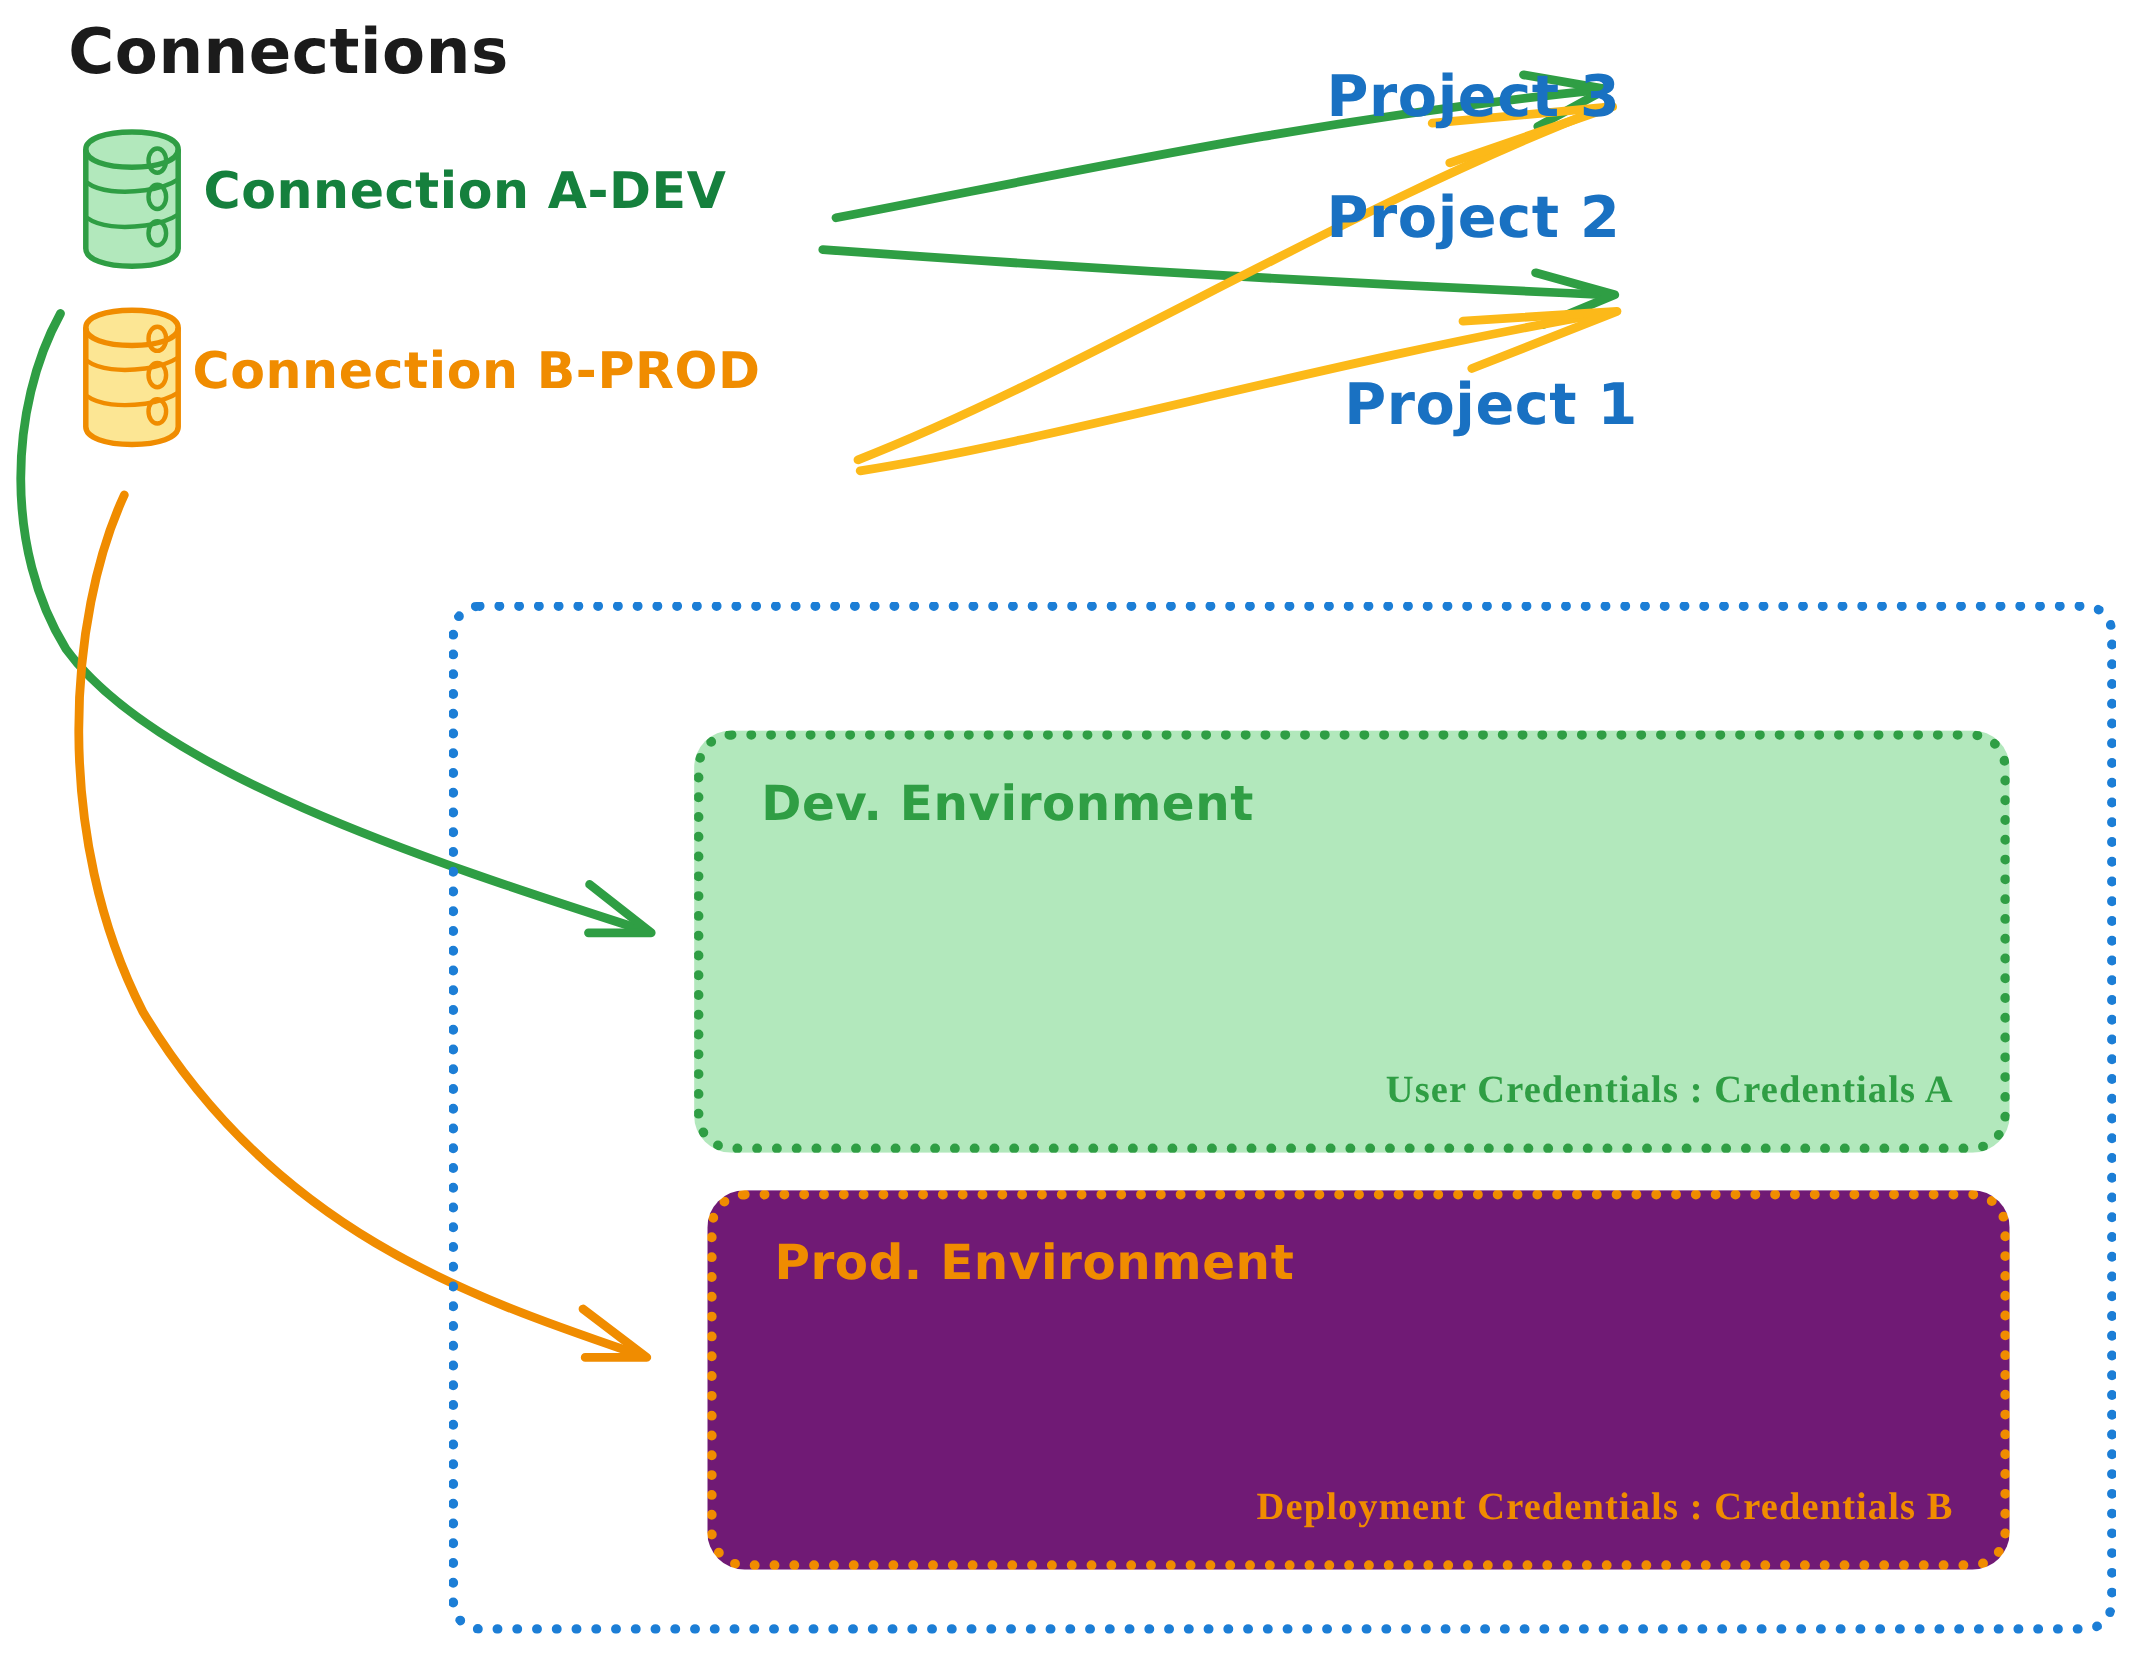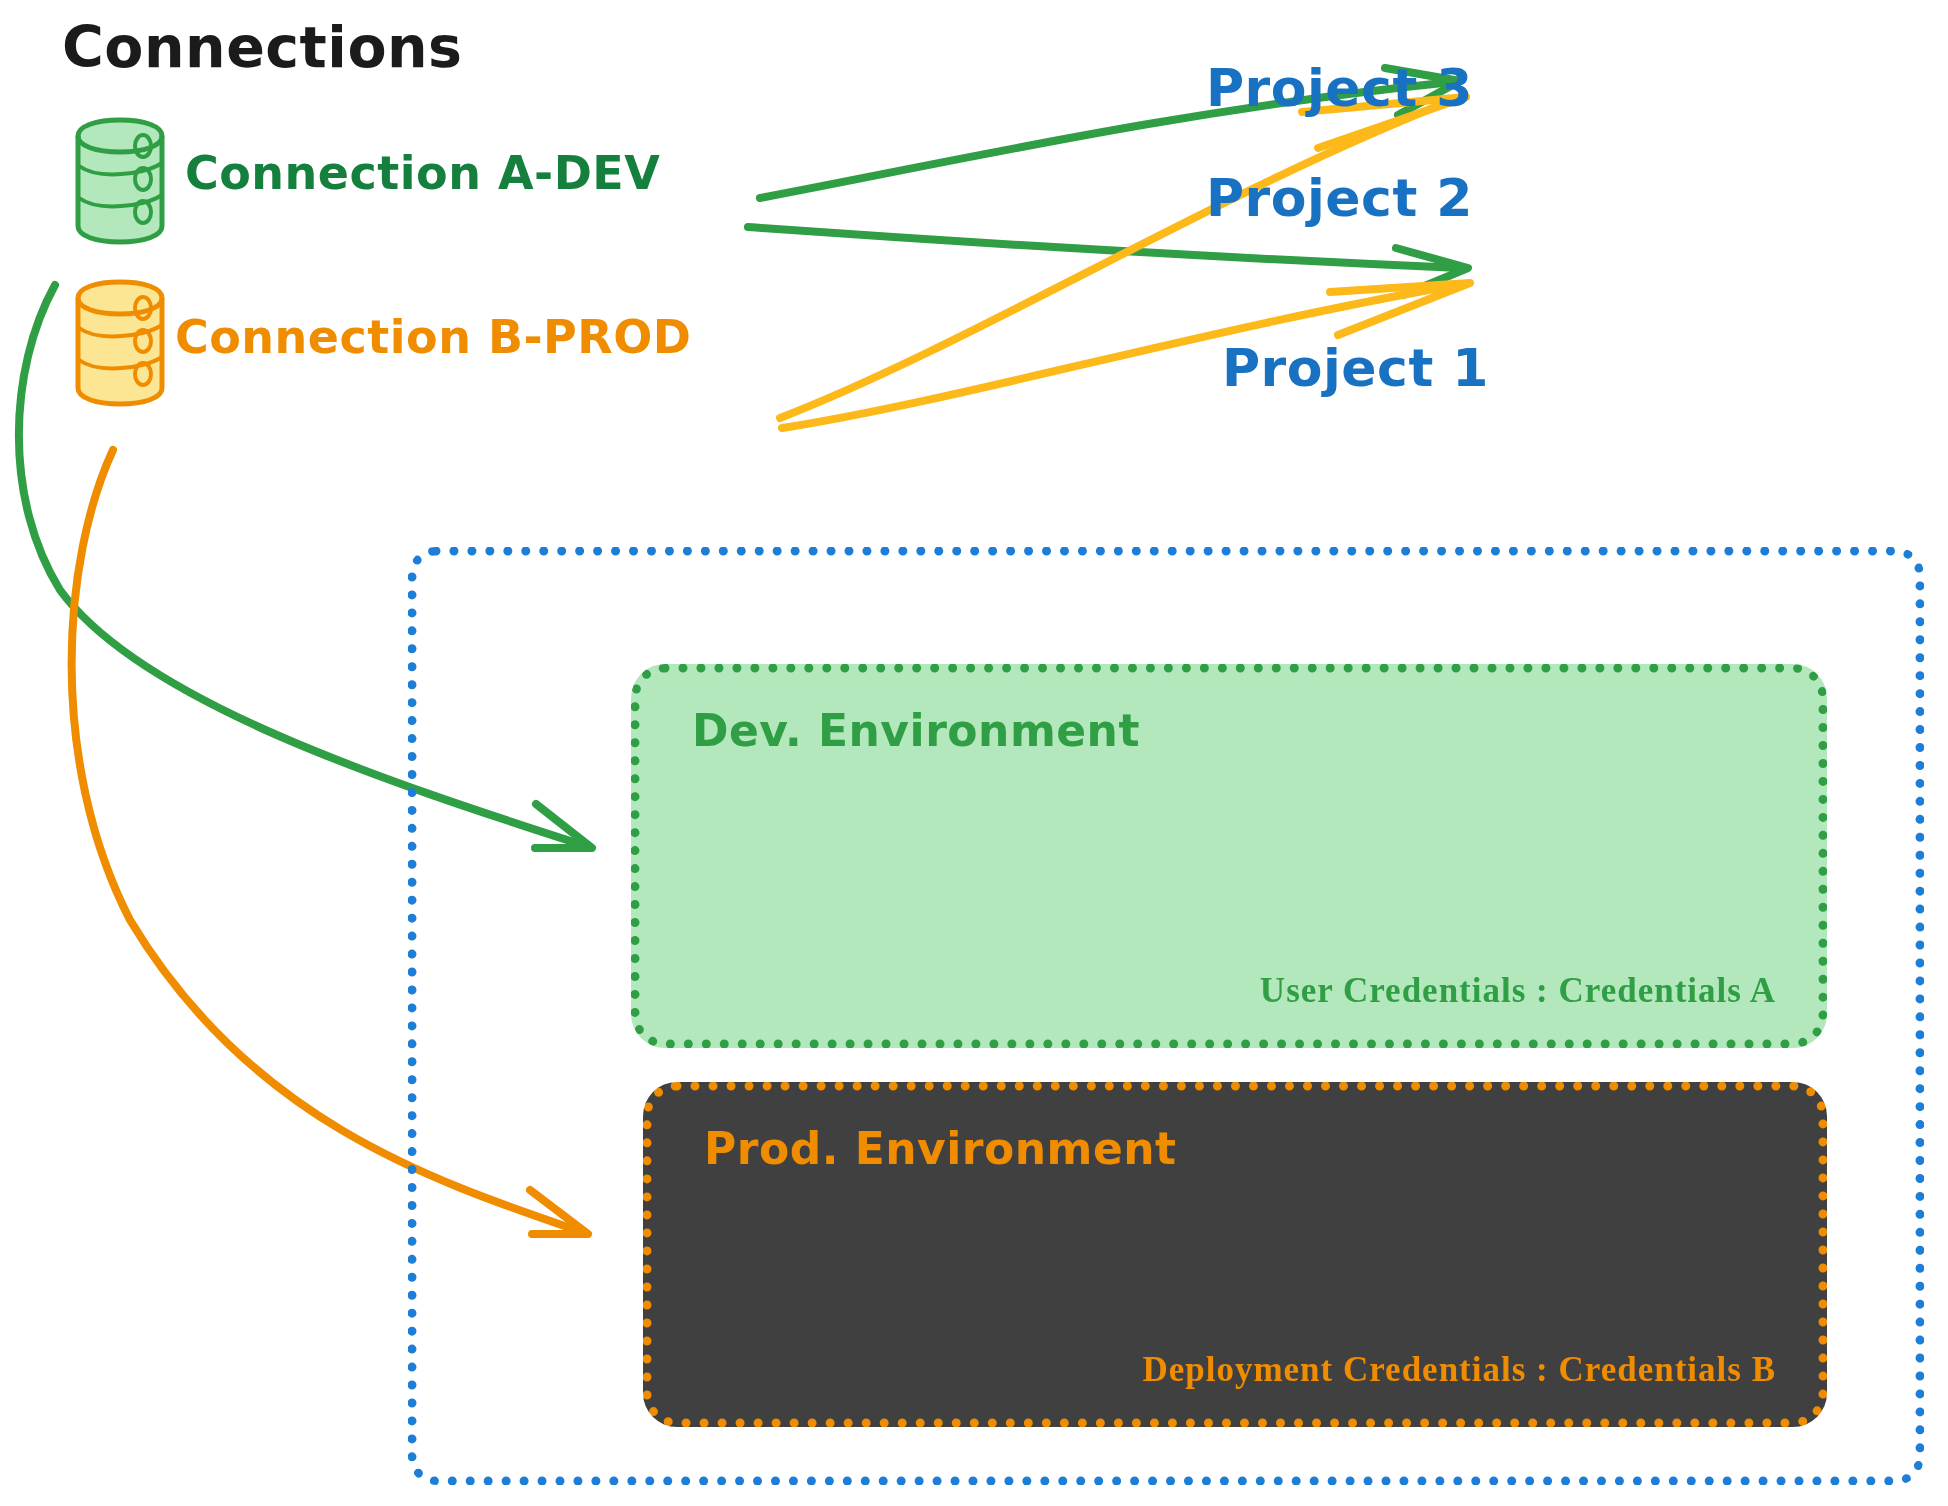--- a/index.html
+++ b/index.html
@@ -94,21 +94,21 @@
     width: 1196px;
     height: 384px;
     background: #b2e8bc;
     border: 9px dotted #2f9e44;
   }
   #prod-box {
     left: 634px;
     top: 1073px;
     width: 1184px;
     height: 345px;
-    background: #404040;
+    background: #701a75;
     border: 9px dotted #f08c00;
   }
   .env-title {
     position: absolute;
     left: 52px;
     top: 32px;
     font-size: 44px;
     white-space: nowrap;
   }
   #dev-box .env-title { color: #2f9e44; }

